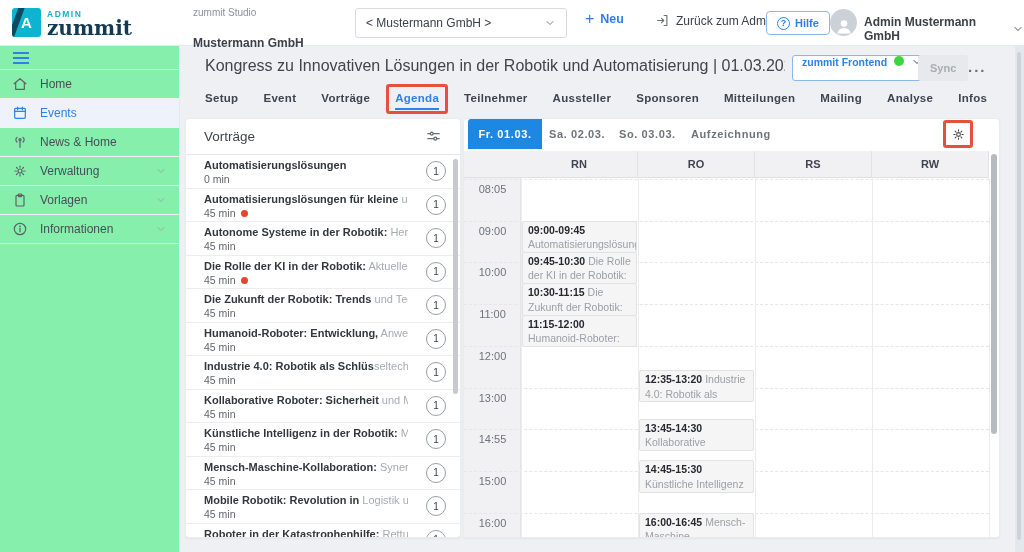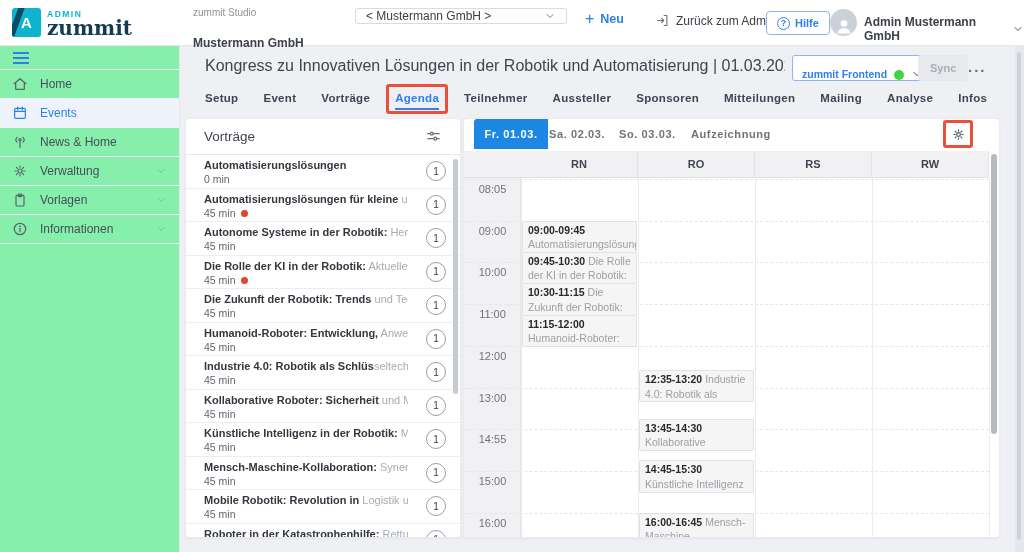--- a/index.html
+++ b/index.html
@@ -16,21 +16,21 @@
                background:#0d4a63; transform:rotate(20deg); }
   .logo-icon span { position:relative; color:#fff; font-weight:bold; font-size:15px; }
   .logo-text { margin-left:6px; display:flex; flex-direction:column; }
   .logo-admin { color:#0db3cf; font-size:8.5px; font-weight:bold; letter-spacing:1.5px; margin-top:1px; }
   .logo-brand { color:#123a52; font-size:20px; font-weight:bold; font-family:"DejaVu Serif", serif; line-height:19px; }
 
   .studio { position:absolute; left:193px; top:7px; }
   .studio-label { font-size:10px; color:#8d929a; }
   .studio-name { font-size:12px; font-weight:bold; color:#3c4149; margin-top:18px; }
 
-  .org-select { position:absolute; left:355px; top:8px; width:212px; height:16px; border:1px solid #d8dbe0;
+  .org-select { position:absolute; left:355px; top:8px; width:212px; height:30px; border:1px solid #d8dbe0;
                 border-radius:3px; background:#fff; display:flex; align-items:center; padding:0 10px;
                 font-size:12px; color:#3c4149; cursor:pointer; }
   .org-select .sel-caret { margin-left:auto; }
 
   .new-btn { position:absolute; left:585px; top:12px; display:flex; align-items:center; gap:6px;
              color:var(--accent); font-size:12.5px; font-weight:bold; cursor:pointer; }
   .new-btn .plus { font-size:16px; font-weight:normal; line-height:14px; }
 
   .back-admin { position:absolute; left:655px; top:13px; display:flex; align-items:center; gap:6px;
                 font-size:12px; color:#3c4149; cursor:pointer; }
@@ -55,21 +55,21 @@
   .side-item { height:29px; display:flex; align-items:center; padding:0 12px; border-bottom:1px solid #f0f1f4;
                font-size:12px; color:#484e57; cursor:pointer; }
   .side-item .s-icon { width:16px; height:16px; margin-right:12px; display:flex; align-items:center; }
   .side-item.active { background:#edf2fb; color:var(--accent); }
   .side-item .chev { margin-left:auto; }
 
   
   .page-title { position:absolute; left:205px; top:57px; width:580px; font-size:16px; color:#40454d;
                 white-space:nowrap; overflow:hidden; }
   .frontend-btn { position:absolute; left:792px; top:55px; height:26px; padding:0 9px; background:#fff;
-                  border:1px solid #8cb6ee; border-radius:3px; display:flex; align-items:flex-end; gap:7px;
+                  border:1px solid #8cb6ee; border-radius:3px; display:flex; align-items:flex-start; gap:7px;
                   font-size:10.5px; font-weight:bold; color:var(--accent); cursor:pointer; }
   .green-dot { width:10px; height:10px; border-radius:50%; background:var(--status-green); }
   .sync-btn { position:absolute; left:918px; top:55px; height:26px; padding:0 12px; background:#e7e9ed;
               border-radius:3px; display:flex; align-items:center; font-size:11px; font-weight:bold;
               color:#a8adb5; cursor:default; }
   .more-btn { position:absolute; left:968px; top:58px; font-size:15px; font-weight:bold; letter-spacing:2px;
               color:#6b7077; cursor:pointer; }
 
   .tabs { position:absolute; left:205px; top:91px; display:flex; gap:25px; }
   .tab { position:relative; font-size:11.5px; font-weight:bold; color:#3f4550; letter-spacing:.3px;
@@ -395,21 +395,21 @@
       <div class="talk-row">
         <div class="talk-title"><span class="t-bold">Roboter in der Katastrophenhilfe:</span><span class="t-gray"> Rettungsak...</span></div>
         <div class="t-badge">1</div>
       </div>
     </div>
   <div class="talks-scroll"></div>
 </div>
 
 <div class="panel cal-panel">
   <div class="daybar" id="daybar">
-      <span class="day-tab active" style="left: 10px; width: 74px;">Fr. 01.03.</span>
+      <span class="day-tab active" style="left: 4px; width: 74px;">Fr. 01.03.</span>
       <span class="day-tab" style="left: 85px;">Sa. 02.03.</span>
       <span class="day-tab" style="left: 155px;">So. 03.03.</span>
       <span class="day-tab" style="left: 227px;">Aufzeichnung</span>
       <div class="gear-wrap">
         <span>
           <svg class="ic" width="15" height="15" viewBox="0 0 24 24" fill="none" stroke="#4a4f57" stroke-width="1.8" stroke-linecap="round" stroke-linejoin="round">
             <circle cx="12" cy="12" r="3"></circle>
             <path d="M12 4.5v2M12 17.5v2M4.5 12h2M17.5 12h2M6.7 6.7l1.4 1.4M15.9 15.9l1.4 1.4M17.3 6.7l-1.4 1.4M8.1 15.9l-1.4 1.4"></path>
           </svg>
         </span>

